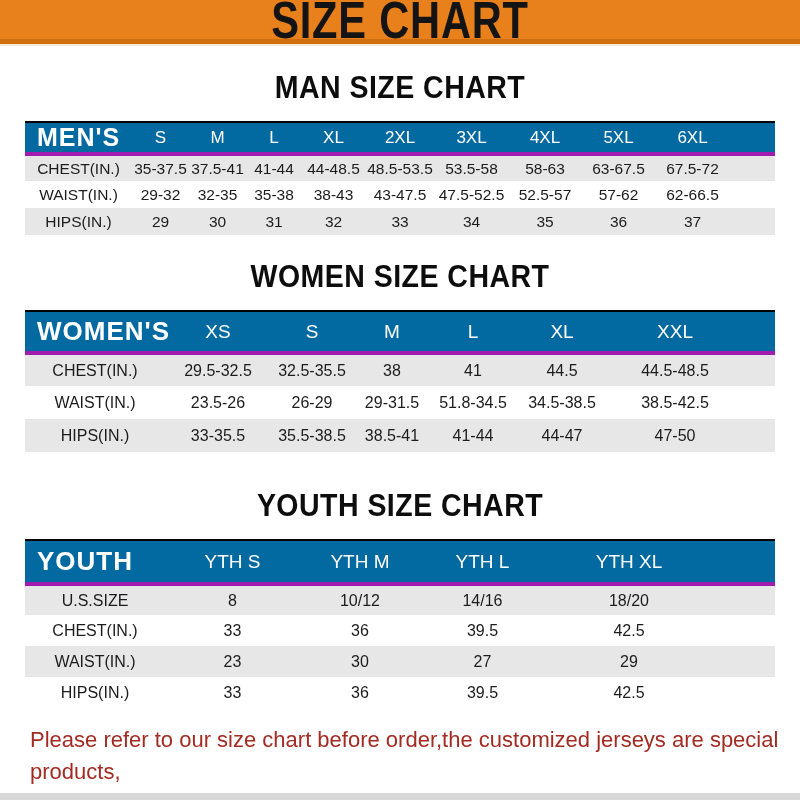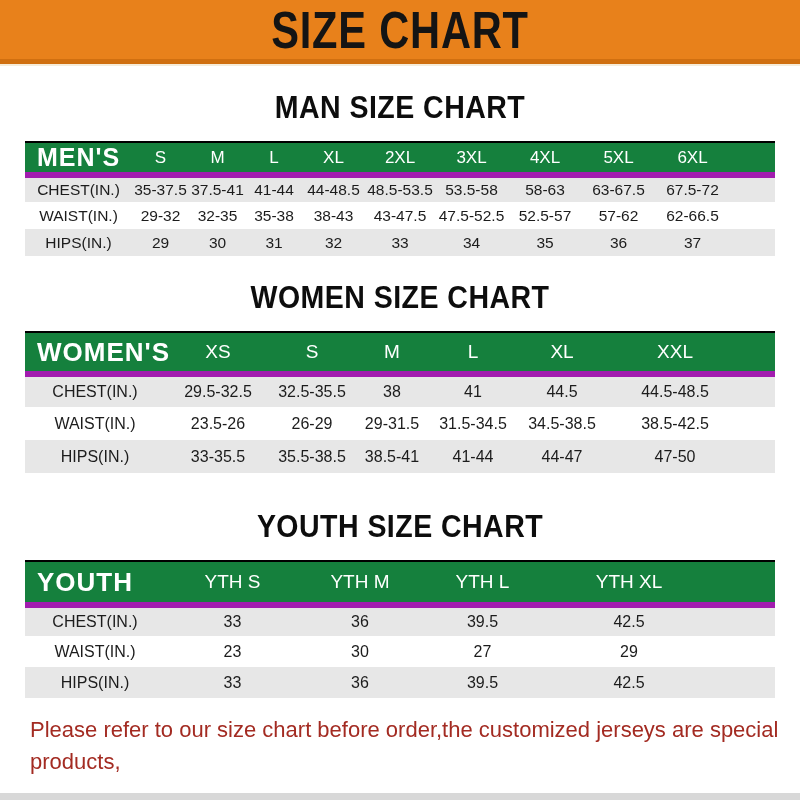--- a/index.html
+++ b/index.html
@@ -6,21 +6,21 @@
   html, body {
     width: 800px; height: 800px;
     background: #ffffff;
     font-family: "Liberation Sans", sans-serif;
     overflow: hidden;
     position: relative;
   }
 
   
   .banner {
-    width: 800px; height: 64px;
+    width: 800px; height: 44px;
     background: #E8811B;
     border-bottom: 5px solid #D06F10;
     display: flex; align-items: center; justify-content: center;
     box-shadow: 0 2px 0 #F6ECD9;
   }
   .banner-title {
     font-size: 52px;
     font-weight: 900;
     color: #141414;
     letter-spacing: 1px;
@@ -45,26 +45,26 @@
   #youth-heading { margin-top: 38px; margin-bottom: 18px; }
 
   
   table.size-table {
     width: 750px;
     margin: 0 auto;
     border-collapse: collapse;
     table-layout: fixed;
   }
   table.size-table thead th {
-    background: #15803d;
+    background: #0369a1;
     color: #ffffff;
     font-weight: 400;
     text-align: center;
     border-top: 2px solid #000;
-    border-bottom: 6px solid #a21caf;
+    border-bottom: 4px solid #a21caf;
   }
   table.size-table thead th.corner-label {
     text-align: left;
     padding-left: 12px;
     font-weight: 800;
     letter-spacing: 1px;
     white-space: nowrap;
   }
   table.size-table tbody td {
     text-align: center;
@@ -217,21 +217,21 @@
           <td>38</td>
           <td>41</td>
           <td>44.5</td>
           <td>44.5-48.5</td>
         </tr>
         <tr>
           <td class="row-label">WAIST(IN.)</td>
           <td>23.5-26</td>
           <td>26-29</td>
           <td>29-31.5</td>
-          <td>31.5-34.5</td>
+          <td>51.8-34.5</td>
           <td>34.5-38.5</td>
           <td>38.5-42.5</td>
         </tr>
         <tr>
           <td class="row-label">HIPS(IN.)</td>
           <td>33-35.5</td>
           <td>35.5-38.5</td>
           <td>38.5-41</td>
           <td>41-44</td>
           <td>44-47</td>
@@ -255,20 +255,27 @@
         <tr>
           <th class="corner-label">YOUTH</th>
           <th>YTH S</th>
           <th>YTH M</th>
           <th>YTH L</th>
           <th>YTH XL</th>
         </tr>
       </thead>
     <tbody>
         <tr>
+          <td class="row-label">U.S.SIZE</td>
+          <td>8</td>
+          <td>10/12</td>
+          <td>14/16</td>
+          <td>18/20</td>
+        </tr>
+        <tr>
           <td class="row-label">CHEST(IN.)</td>
           <td>33</td>
           <td>36</td>
           <td>39.5</td>
           <td>42.5</td>
         </tr>
         <tr>
           <td class="row-label">WAIST(IN.)</td>
           <td>23</td>
           <td>30</td>

